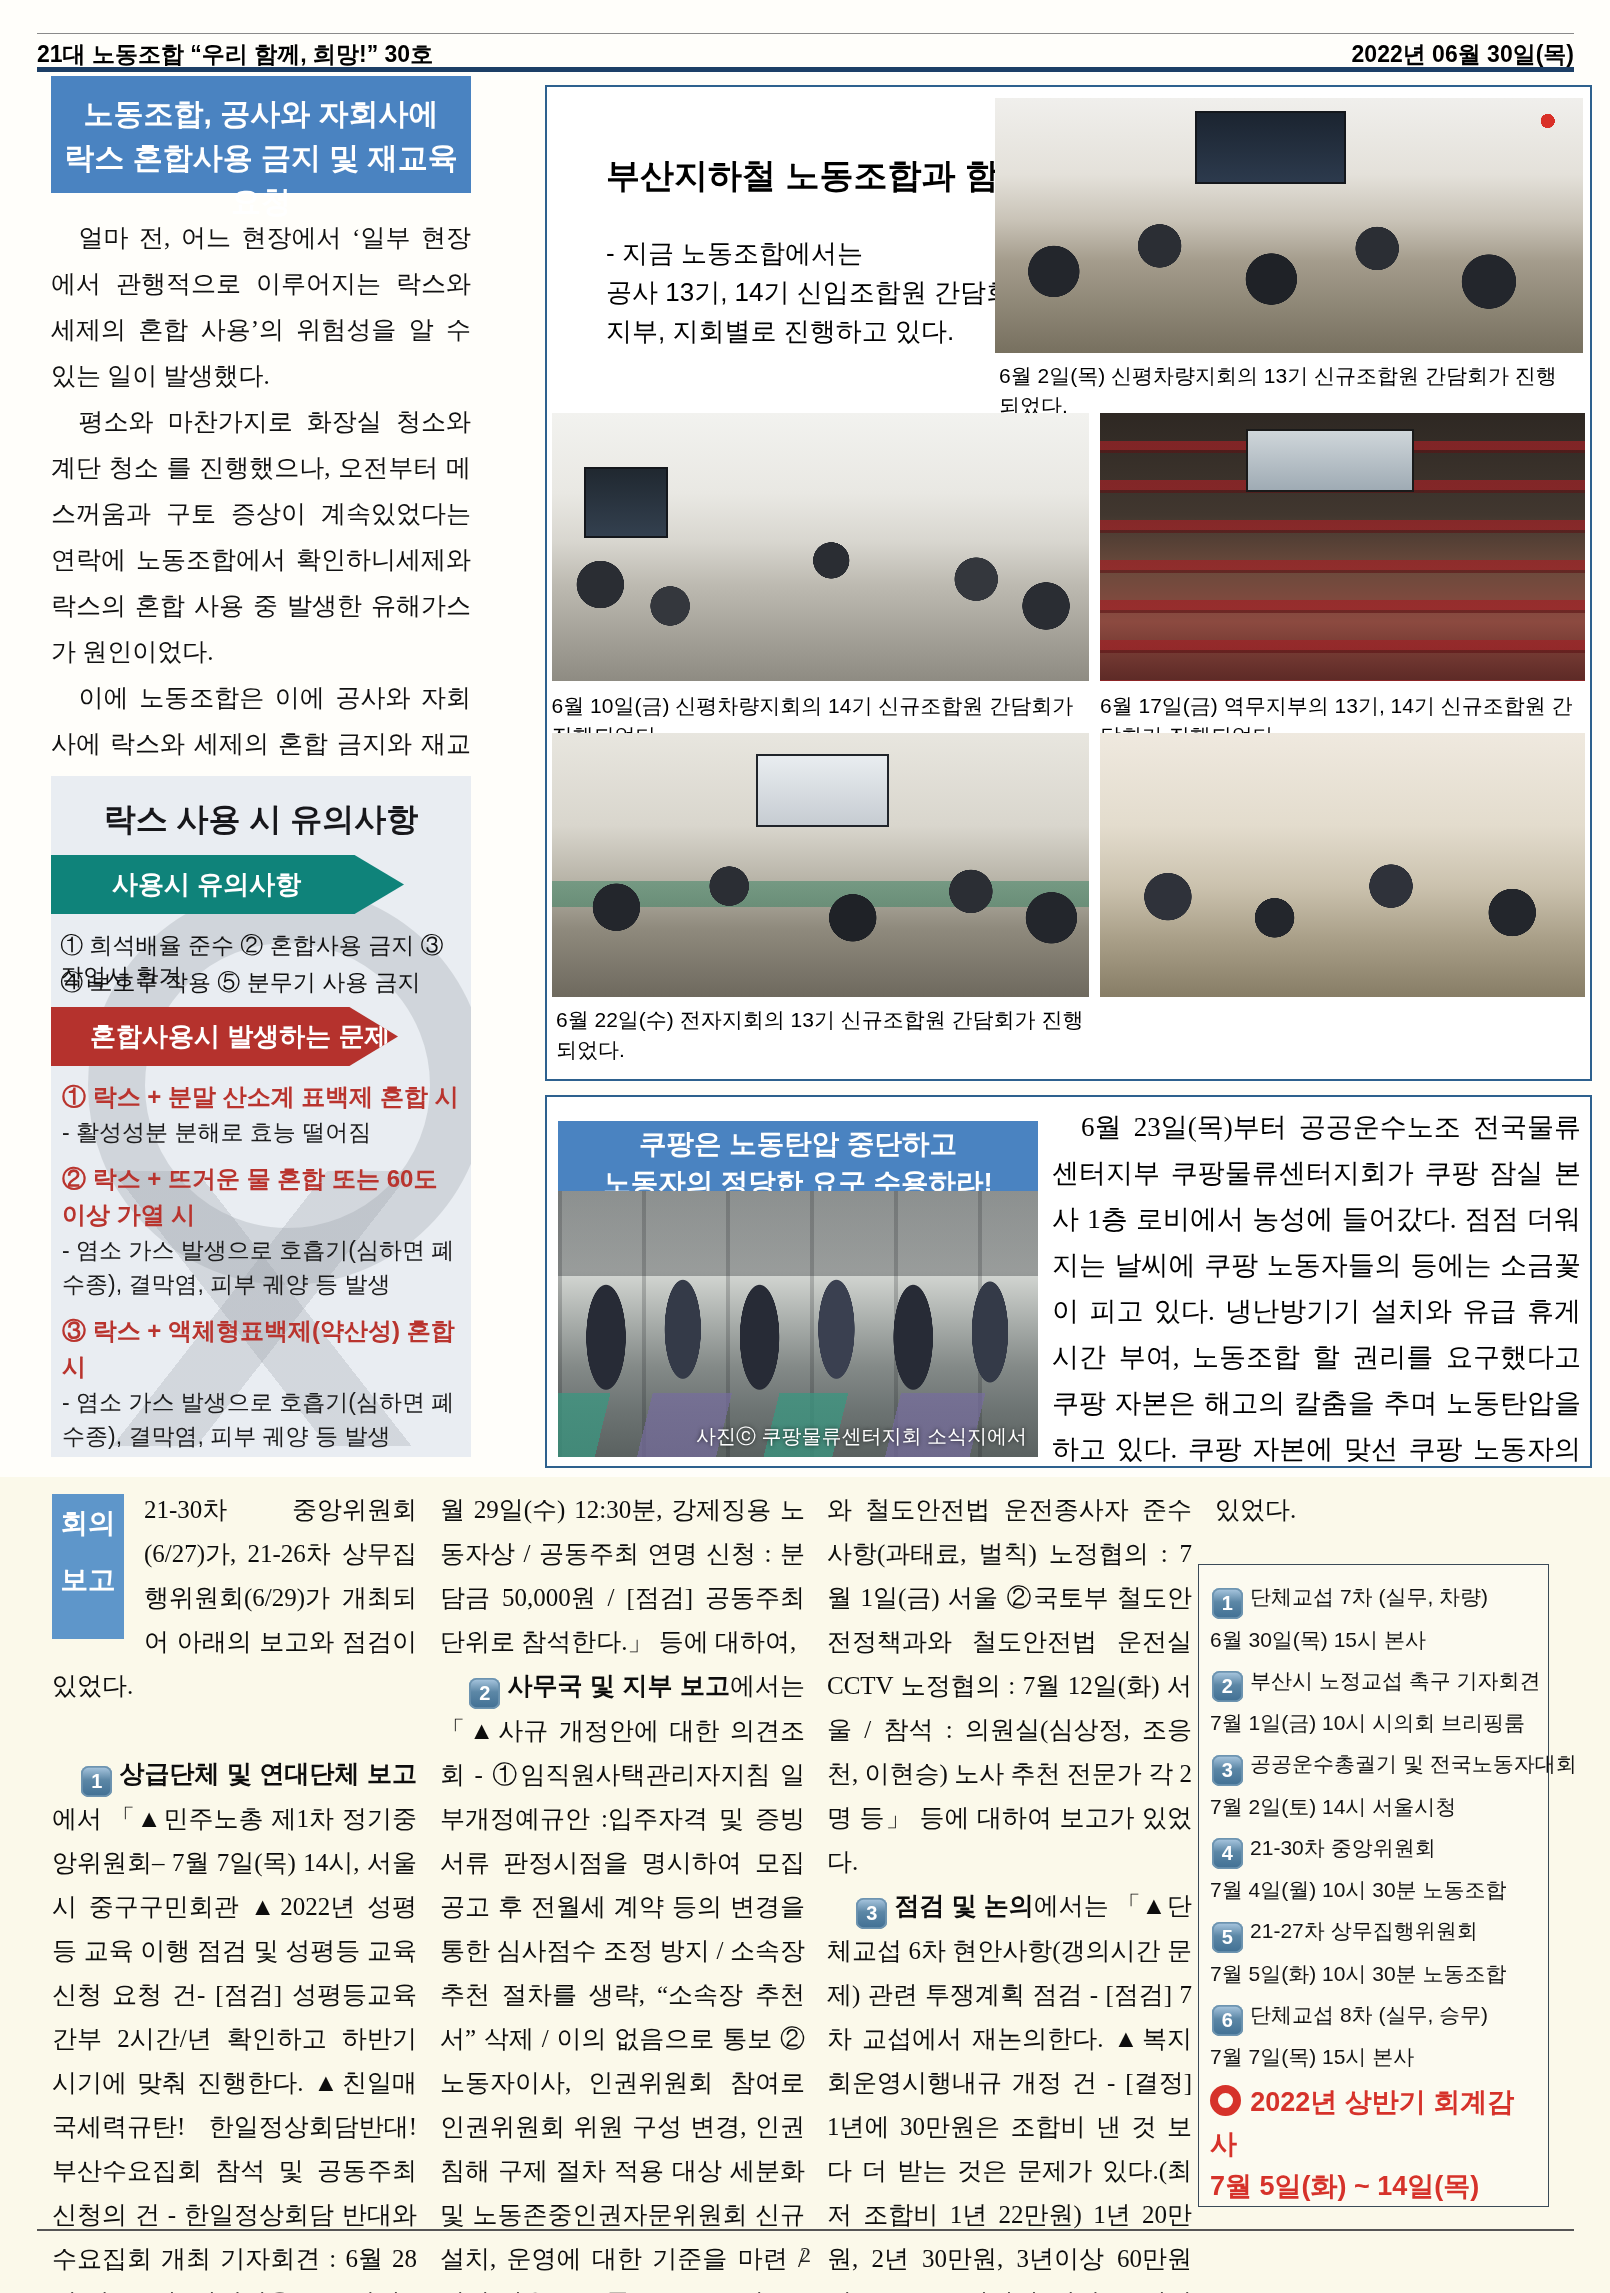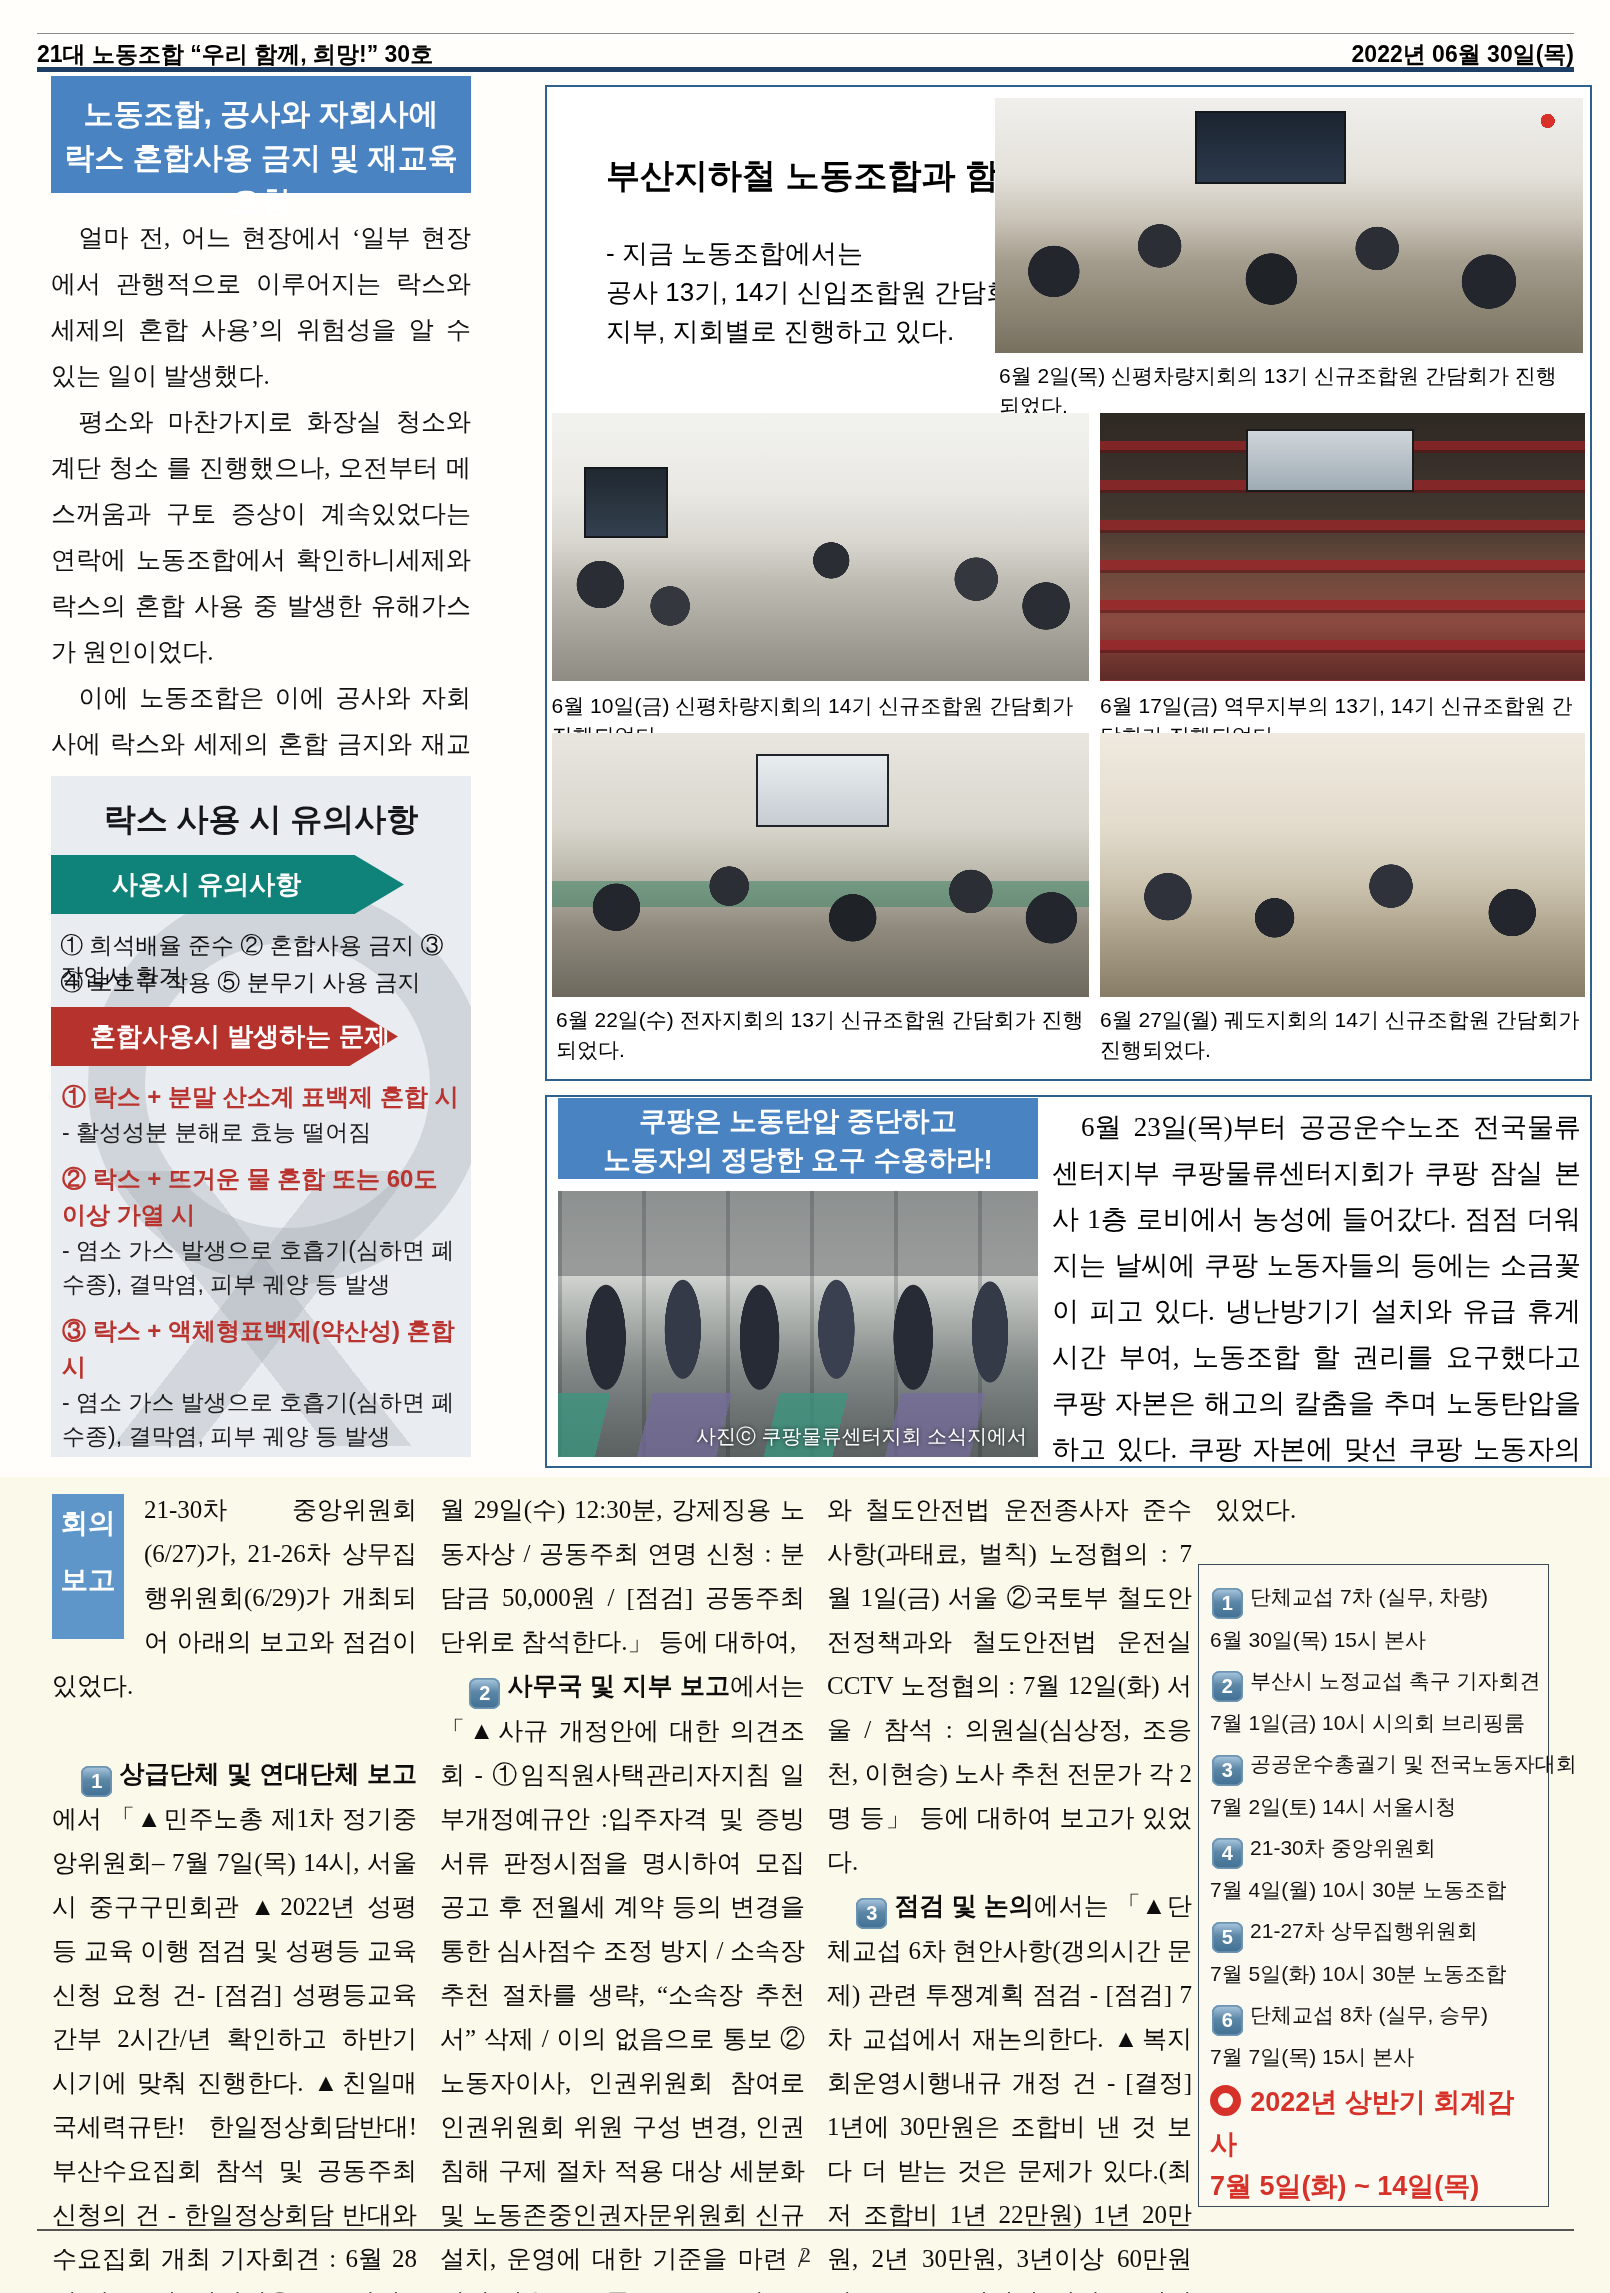--- a/index.html
+++ b/index.html
@@ -101,21 +101,21 @@
        radial-gradient(ellipse 18.4px 50px at 26% 52%, #343a48 98%, transparent),
        radial-gradient(ellipse 20px 53px at 42% 55%, #272b36 98%, transparent),
        radial-gradient(ellipse 18.4px 50px at 58% 52%, #3a4050 98%, transparent),
        radial-gradient(ellipse 20px 53px at 74% 55%, #272b36 98%, transparent),
        radial-gradient(ellipse 18.4px 51px at 90% 53%, #343a48 98%, transparent);}
   .credit{position:absolute;right:11px;bottom:7.3px;font:20px "Liberation Sans",sans-serif;color:#fff;
           text-shadow:0 0 4.6px rgba(0,0,0,.75);z-index:3;}
 
   
   .coup{left:545px;top:1095px;width:1047px;height:373px;background:#fff;border:2.8px solid #2e618e;box-sizing:border-box;}
-  .coup-banner{left:11px;top:1px;width:480px;height:81px;background:#4a83c1;color:#fff;text-align:center;
+  .coup-banner{left:11px;top:24px;width:480px;height:81px;background:#4a83c1;color:#fff;text-align:center;
                font:bold 27.5px "Liberation Sans",sans-serif;line-height:39px;padding-top:2.8px;box-sizing:border-box;}
   .coup-body{left:505px;top:7.3px;width:529px;font-size:27px;line-height:46px;text-align:justify;text-indent:29px;color:#000;}
 
   
   .strip{left:0;top:1477px;width:1611px;height:816px;background:#fbf9ea;}
   .bcol{top:1488px;font-size:25px;line-height:44px;text-align:justify;color:#0d0d0d;}
   .meeting-box{float:left;width:72px;height:145px;margin:5.5px 20px 7.3px 0;background:#5e96ca;color:#fff;
                text-align:center;font:bold 27.5px "Liberation Sans",sans-serif;line-height:57px;box-sizing:border-box;}
   .seg-bold{font-weight:bold;}
   .seg-gap{display:block;height:44px;}
@@ -190,21 +190,20 @@
     </div>
     <div class="ph ph1" style="left:448px;top:11px;width:588px;height:255px;"></div>
     <div class="abs cap" style="left:452px;top:274px;width:569px;">6월 2일(목) 신평차량지회의 13기 신규조합원 간담회가 진행되었다.</div>
     <div class="ph ph2" style="left:4.6px;top:326px;width:537px;height:268px;"></div>
     <div class="abs cap" style="left:4.6px;top:604px;width:531px;">6월 10일(금) 신평차량지회의 14기 신규조합원 간담회가 진행되었다.</div>
     <div class="ph ph3" style="left:553px;top:326px;width:485px;height:268px;"></div>
     <div class="abs cap" style="left:553px;top:604px;width:481px;">6월 17일(금) 역무지부의 13기, 14기 신규조합원 간담회가 진행되었다.</div>
     <div class="ph ph4" style="left:4.6px;top:646px;width:537px;height:264px;"></div>
     <div class="abs cap" style="left:9px;top:918px;width:531px;">6월 22일(수) 전자지회의 13기 신규조합원 간담회가 진행되었다.</div>
     <div class="ph ph5" style="left:553px;top:646px;width:485px;height:264px;"></div>
-    <div class="abs cap" style="left:553px;top:918px;width:481px;">6월 27일(월) 궤도지회의 14기 신규조합원 간담회가 진행되었다.</div>
   </div>
 
   <div class="abs coup">
     <div class="abs coup-banner">
       <div>쿠팡은 노동탄압 중단하고</div>
       <div>노동자의 정당한 요구 수용하라!</div>
     </div>
     <div class="ph ph6" style="left:11px;top:94px;width:480px;height:266px;">
       <div class="credit">사진ⓒ 쿠팡물류센터지회 소식지에서</div>
     </div>

